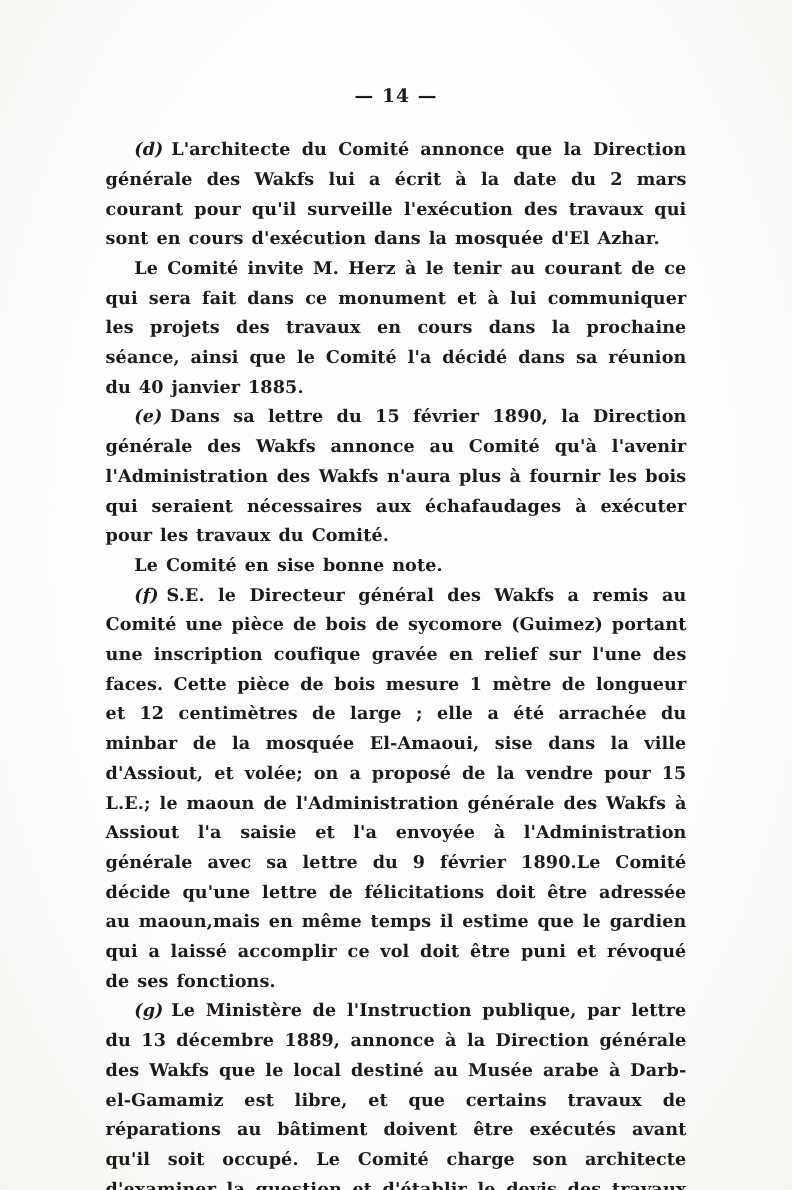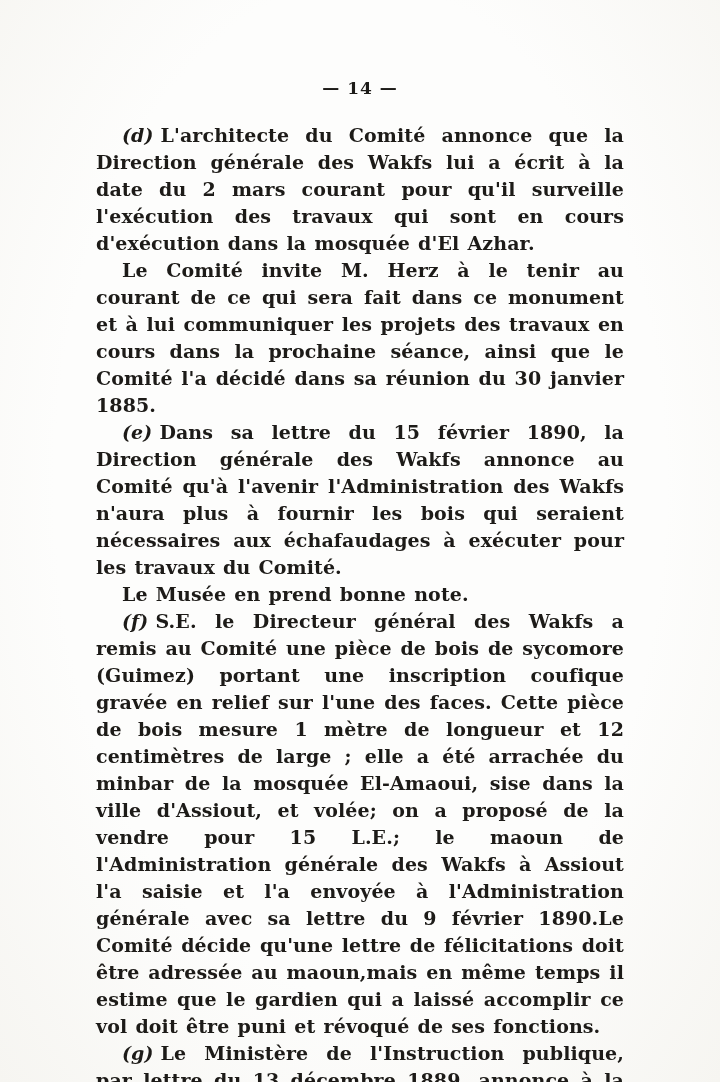--- a/index.html
+++ b/index.html
@@ -24,21 +24,21 @@
   }
   .page-number {
     text-align: center;
     font-weight: bold;
     font-size: 17px;
     letter-spacing: 1px;
     margin: 0 0 24px 0;
   }
   .body-text p {
     margin: 0;
-    font-size: 19px;
+    font-size: 16px;
     font-weight: bold;
     line-height: 27px;
     text-align: justify;
     text-indent: 26px;
     word-spacing: 1.5px;
     letter-spacing: 0.1px;
   }
   .marker {
     font-style: italic;
     font-weight: bold;
@@ -48,20 +48,20 @@
   }
 </style>
 </head>
 <body>
 
 <div class="page">
   <div class="page-number">— 14 —</div>
 
   <div class="body-text">
     <p><span class="marker">(d)</span><span>L'architecte du Comité annonce que la Direction générale des Wakfs lui a écrit à la date du 2 mars courant pour qu'il surveille l'exécution des travaux qui sont en cours d'exécution dans la mosquée d'El Azhar.</span></p>
-    <p><span class="marker"></span><span>Le Comité invite M. Herz à le tenir au courant de ce qui sera fait dans ce monument et à lui communiquer les projets des travaux en cours dans la prochaine séance, ainsi que le Comité l'a décidé dans sa réunion du 30 janvier 1885.</span></p>
+    <p><span class="marker"></span><span>Le Comité invite M. Herz à le tenir au courant de ce qui sera fait dans ce monument et à lui communiquer les projets des travaux en cours dans la prochaine séance, ainsi que le Comité l'a décidé dans sa réunion du 40 janvier 1885.</span></p>
     <p><span class="marker">(e)</span><span>Dans sa lettre du 15 février 1890, la Direction générale des Wakfs annonce au Comité qu'à l'avenir l'Administration des Wakfs n'aura plus à fournir les bois qui seraient nécessaires aux échafaudages à exécuter pour les travaux du Comité.</span></p>
-    <p><span class="marker"></span><span>Le Musée en prend bonne note.</span></p>
+    <p><span class="marker"></span><span>Le Comité en sise bonne note.</span></p>
     <p><span class="marker">(f)</span><span>S.E. le Directeur général des Wakfs a remis au Comité une pièce de bois de sycomore (Guimez) portant une inscription coufique gravée en relief sur l'une des faces. Cette pièce de bois mesure 1 mètre de longueur et 12 centimètres de large ; elle a été arrachée du minbar de la mosquée El-Amaoui, sise dans la ville d'Assiout, et volée; on a proposé de la vendre pour 15 L.E.; le maoun de l'Administration générale des Wakfs à Assiout l'a saisie et l'a envoyée à l'Administration générale avec sa lettre du 9 février 1890.Le Comité décide qu'une lettre de félicitations doit être adressée au maoun,mais en même temps il estime que le gardien qui a laissé accomplir ce vol doit être puni et révoqué de ses fonctions.</span></p>
     <p><span class="marker">(g)</span><span>Le Ministère de l'Instruction publique, par lettre du 13 décembre 1889, annonce à la Direction générale des Wakfs que le local destiné au Musée arabe à Darb-el-Gamamiz est libre, et que certains travaux de réparations au bâtiment doivent être exécutés avant qu'il soit occupé. Le Comité charge son architecte d'examiner la question et d'établir le devis des travaux qu'il présentera à la deuxième Commission. Le Ministère de l'Instruction publique sera avisé de cette décision.</span></p>
 
   </div>
 </div>
 
 </body></html>

